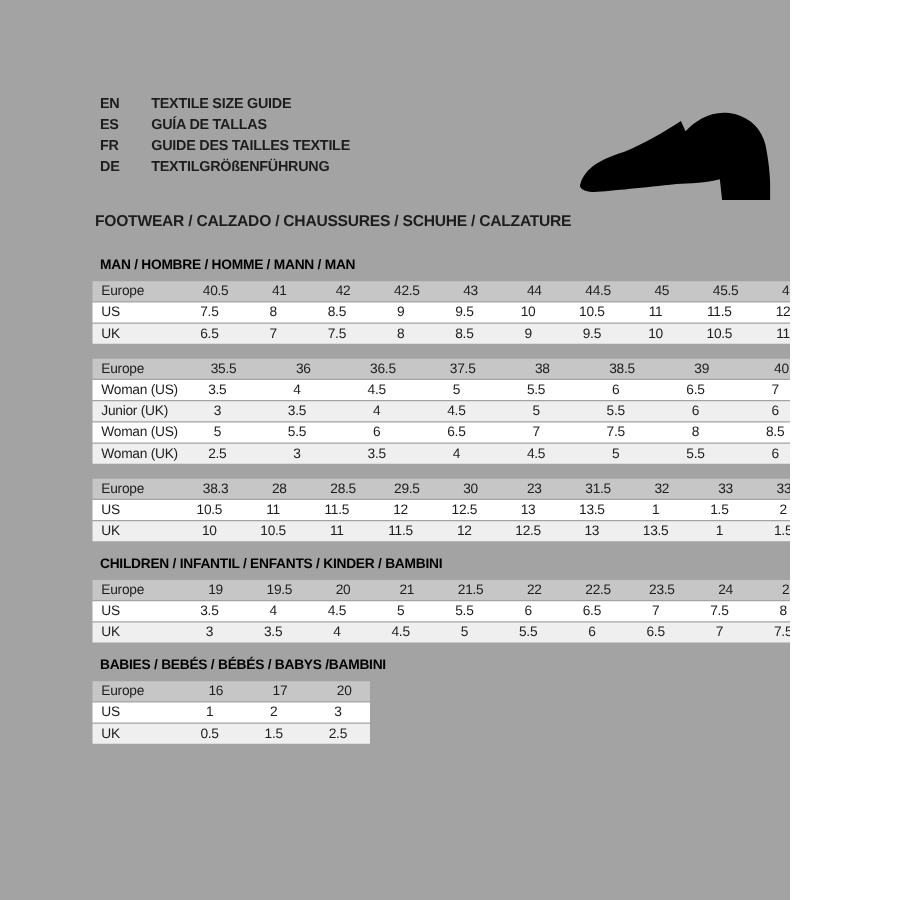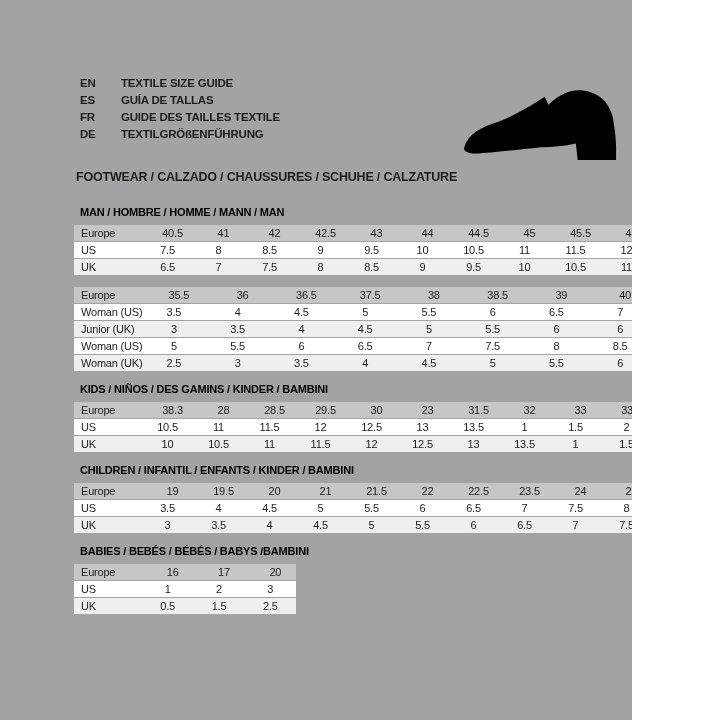--- a/index.html
+++ b/index.html
@@ -185,21 +185,20 @@
             <div class="t-cell">4</div>
             <div class="t-cell">4.5</div>
             <div class="t-cell">5</div>
             <div class="t-cell">5.5</div>
             <div class="t-cell">6</div>
           </div>
         </div>
   </div>
 
   <div class="size-section">
-    <div class="size-title">KIDS / NIÑOS / DES GAMINS / KINDER / BAMBINI</div>
     <div class="size-table cols-10">
           <div class="t-row row-head">
             <div class="t-label">Europe</div>
             <div class="t-cell">38.3</div>
             <div class="t-cell">28</div>
             <div class="t-cell">28.5</div>
             <div class="t-cell">29.5</div>
             <div class="t-cell">30</div>
             <div class="t-cell">23</div>
             <div class="t-cell">31.5</div>

